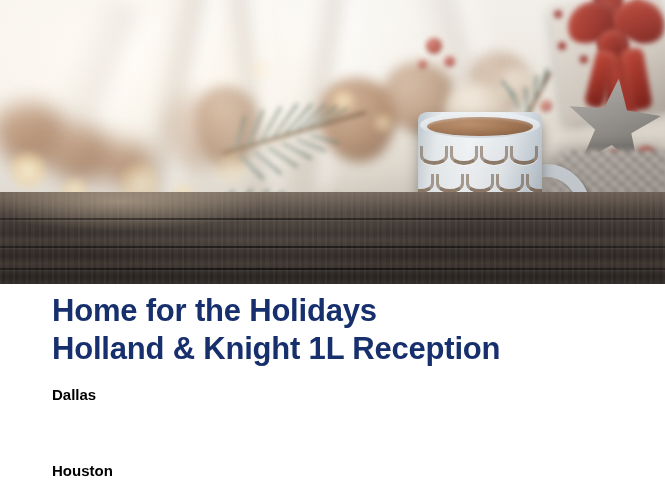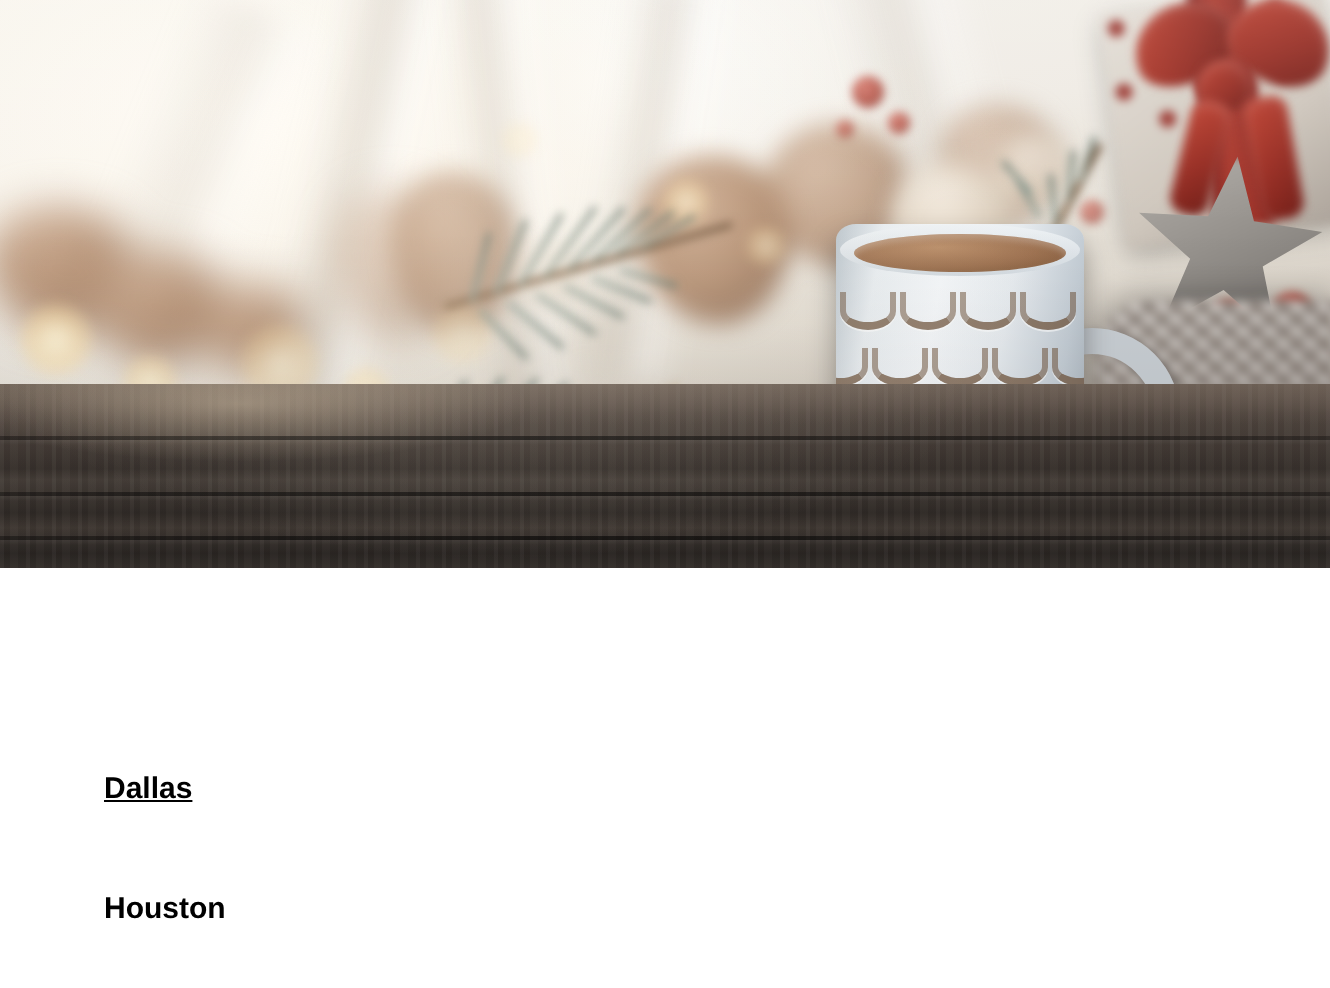--- a/index.html
+++ b/index.html
@@ -273,22 +273,22 @@
   }
   .title .line { display: block; }
 
   .event {
     position: absolute;
     left: 52px;
     font-size: 15px;
     color: #000000;
     line-height: 21px;
   }
-  .event.first { top: 100px; text-decoration: underline; }
-  .event.second { top: 160px; }
+  .event.first { top: 100px; }
+  .event.second { top: 176px; }
   .event .city {
     font-weight: bold;
     display: block;
   }
   .event .when {
     display: block;
     white-space: pre;
   }
 </style>
 </head>
@@ -453,20 +453,24 @@
       <div class="plank-line" style="top:26px;"></div>
       <div class="plank-line" style="top:54px;"></div>
       <div class="plank-line" style="top:76px;"></div>
     </div>
 
     <div class="photo-grade"></div>
   </div>
 
   <div class="content">
 
+    <h1 class="title">
+      <span class="line">Home for the Holidays</span>
+      <span class="line">Holland &amp; Knight 1L Reception</span>
+    </h1>
 
     <div class="event first">
       <span class="city">Dallas</span>
     </div>
 
     <div class="event second">
       <span class="city">Houston</span>
     </div>
 
   </div>

